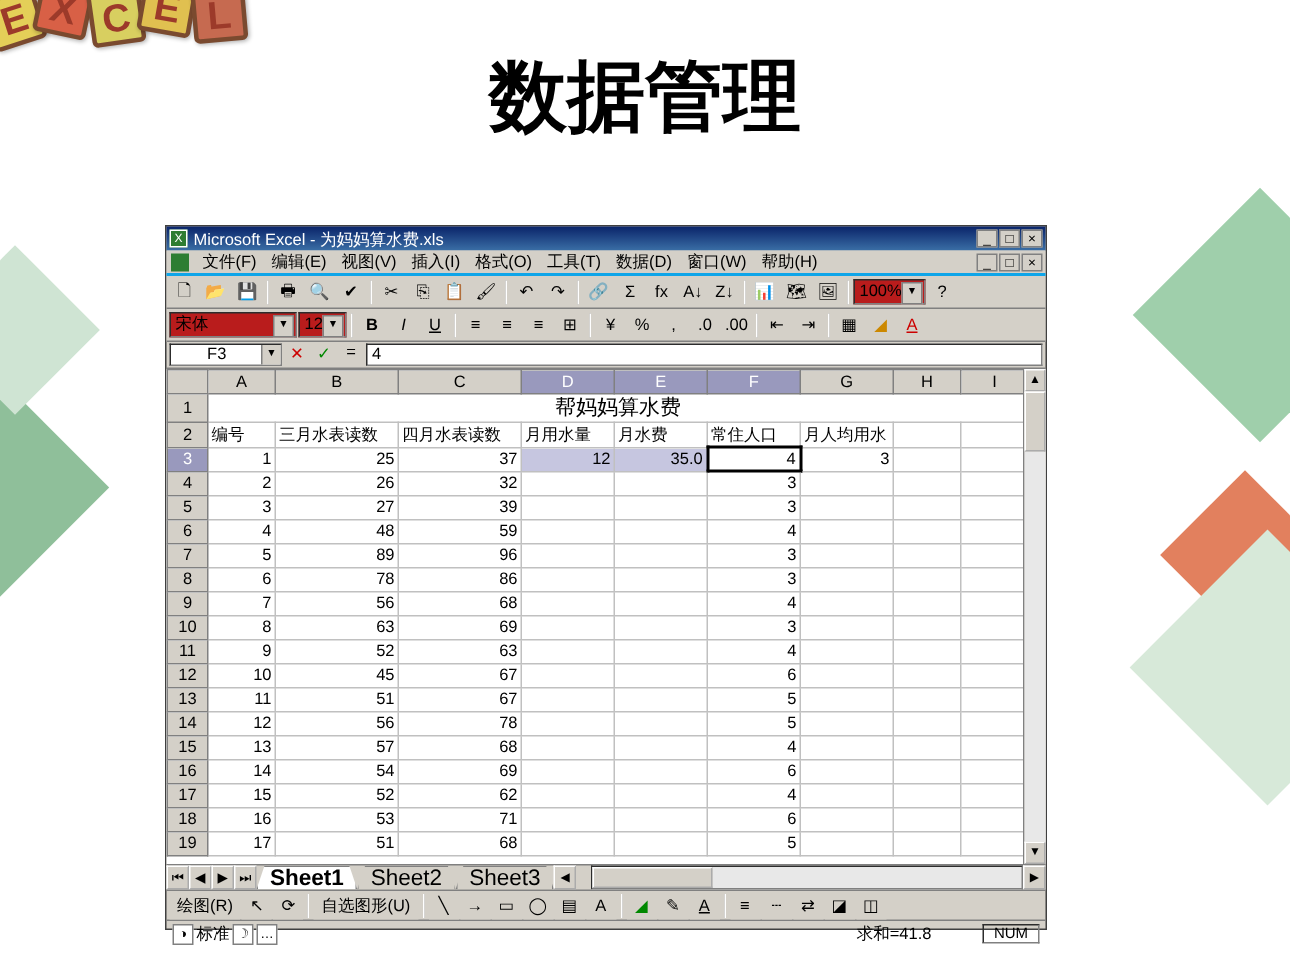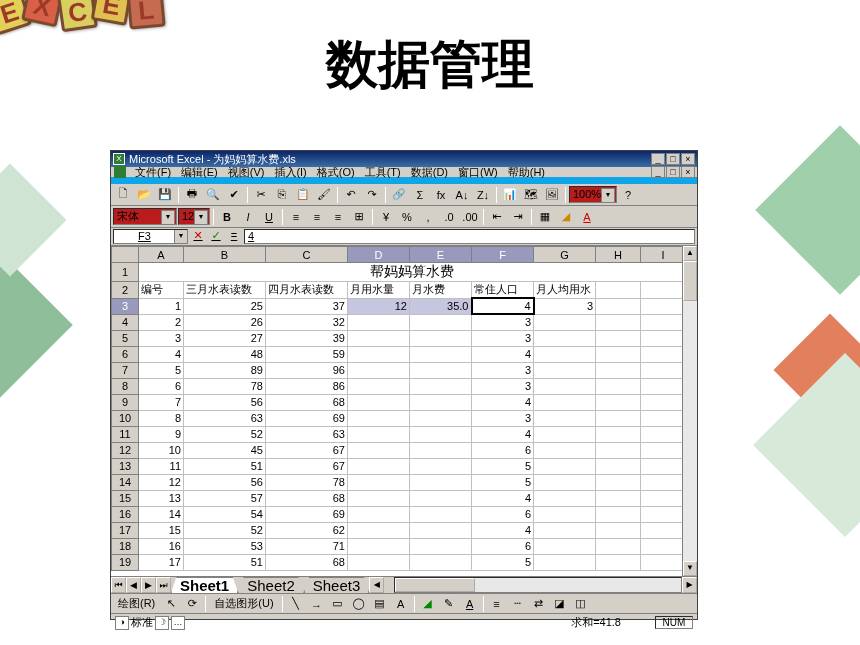--- a/index.html
+++ b/index.html
@@ -27,30 +27,30 @@
   .excel-window {
     position: absolute; left: 110px; top: 150px; width: 588px; height: 470px;
     background: #d4d0c8; border: 1px solid #404040; z-index: 2;
     font-family: "SimSun", Tahoma, sans-serif; font-size: 11px;
   }
   .titlebar { height: 16px; background: linear-gradient(#0a246a,#3a6ea5); color: #fff; display:flex; align-items:center; padding:0 2px; }
   .titlebar .ticon { width:12px; height:12px; background:#2e7d32; border:1px solid #fff; margin-right:4px; font-size:8px; text-align:center; line-height:10px;}
   .titlebar .ttext { flex:1; font-size:11px; }
   .winbtns { display:flex; gap:1px; }
   .winbtn { width:14px; height:12px; background:#d4d0c8; border:1px solid #808080; font-size:9px; text-align:center; line-height:10px; color:#000; cursor:pointer;}
-  .menubar { height:17px; background:#d4d0c8; display:flex; align-items:center; padding-left:3px; border-bottom:7px solid #0ea5e9;}
+  .menubar { height:17px; background:#d4d0c8; display:flex; align-items:center; padding-left:3px; border-bottom:2px solid #0ea5e9;}
   .mbicon { width:12px; height:12px; background:#2e7d32; margin-right:4px; }
   .menuitem { padding:1px 5px; cursor:pointer; font-size:11px;}
   .doc-btns { margin-left:auto; display:flex; gap:1px; padding-right:2px;}
   .toolbar { height:22px; background:#d4d0c8; display:flex; align-items:center; padding:1px 2px; border-bottom:1px solid #808080; gap:1px;}
   .tbtn { width:20px; height:18px; border:1px solid #d4d0c8; display:flex; align-items:center; justify-content:center; cursor:pointer; font-size:11px;}
   .sep { width:1px; height:16px; background:#808080; margin:0 2px; border-right:1px solid #fff;}
   .fontbox { height:17px; background:#b91c1c; border:1px inset #808080; padding:0 16px 0 3px; position:relative; font-size:11px; line-height:15px;}
   .fontbox::after { content:"▼"; position:absolute; right:1px; top:1px; width:12px; height:13px; background:#d4d0c8; border:1px solid #808080; font-size:7px; text-align:center; line-height:12px;}
-  .fbar { height:18px; display:flex; align-items:center; padding:1px 2px; border-bottom:1px solid #808080; gap:2px;text-decoration:underline;}
+  .fbar { height:18px; display:flex; align-items:center; padding:1px 2px; border-bottom:1px solid #808080; gap:2px;}
   .namebox { width:75px; height:15px; background:#fff; border:1px inset #808080; padding:0 15px 0 3px; position:relative; font-size:11px; line-height:13px; text-align:center;}
   .namebox::after { content:"▼"; position:absolute; right:0; top:0; width:12px; height:13px; background:#d4d0c8; border-left:1px solid #808080; font-size:7px; text-align:center; line-height:12px;}
   .fbtn { width:16px; height:15px; text-align:center; font-size:11px; cursor:pointer;}
   .fvalue { flex:1; height:15px; background:#fff; border:1px inset #808080; padding:0 3px; font-size:11px; line-height:13px;}
 
   .grid-area { position:relative; height:330px; background:#fff; display:flex; }
   .gmain { flex:1; overflow:hidden; position:relative;}
   table.sheet { border-collapse:collapse; width:100%; table-layout:fixed;}
   table.sheet th, table.sheet td { border:1px solid #c0c0c0; height:16px; font-size:11px; padding:0 2px; overflow:hidden; white-space:nowrap;}
   table.sheet th { background:#d4d0c8; font-weight:normal; text-align:center; border:1px solid #808080;}
@@ -156,21 +156,21 @@
     <div class="sep"></div>
     <div class="tbtn">📊</div>
     <div class="tbtn">🗺</div>
     <div class="tbtn">🖼</div>
     <div class="sep"></div>
     <div class="fontbox" style="width:48px">100%</div>
     <div class="tbtn">?</div>
   </div>
 
   <div class="toolbar">
-    <div class="fontbox" style="width:64px">宋体</div>
+    <div class="fontbox" style="width:85px">宋体</div>
     <div class="fontbox" style="width:32px">12</div>
     <div class="sep"></div>
     <div class="tbtn">
         <b>B</b>
       </div>
     <div class="tbtn">
         <i>I</i>
       </div>
     <div class="tbtn">
         <u>U</u>

